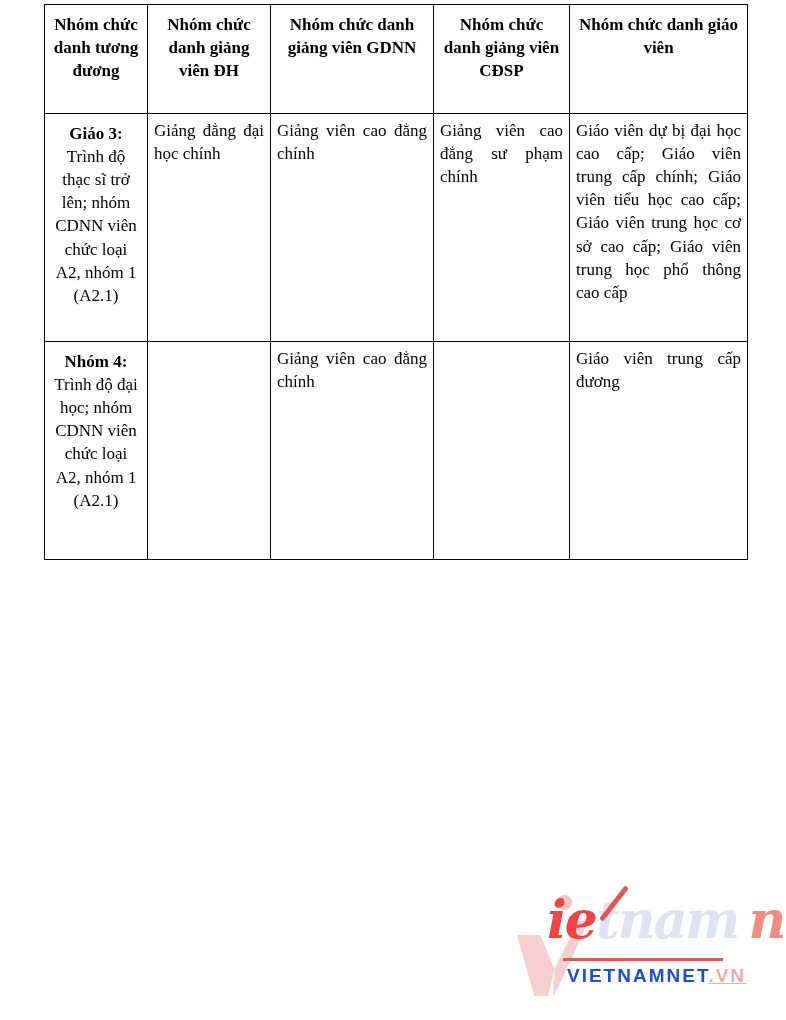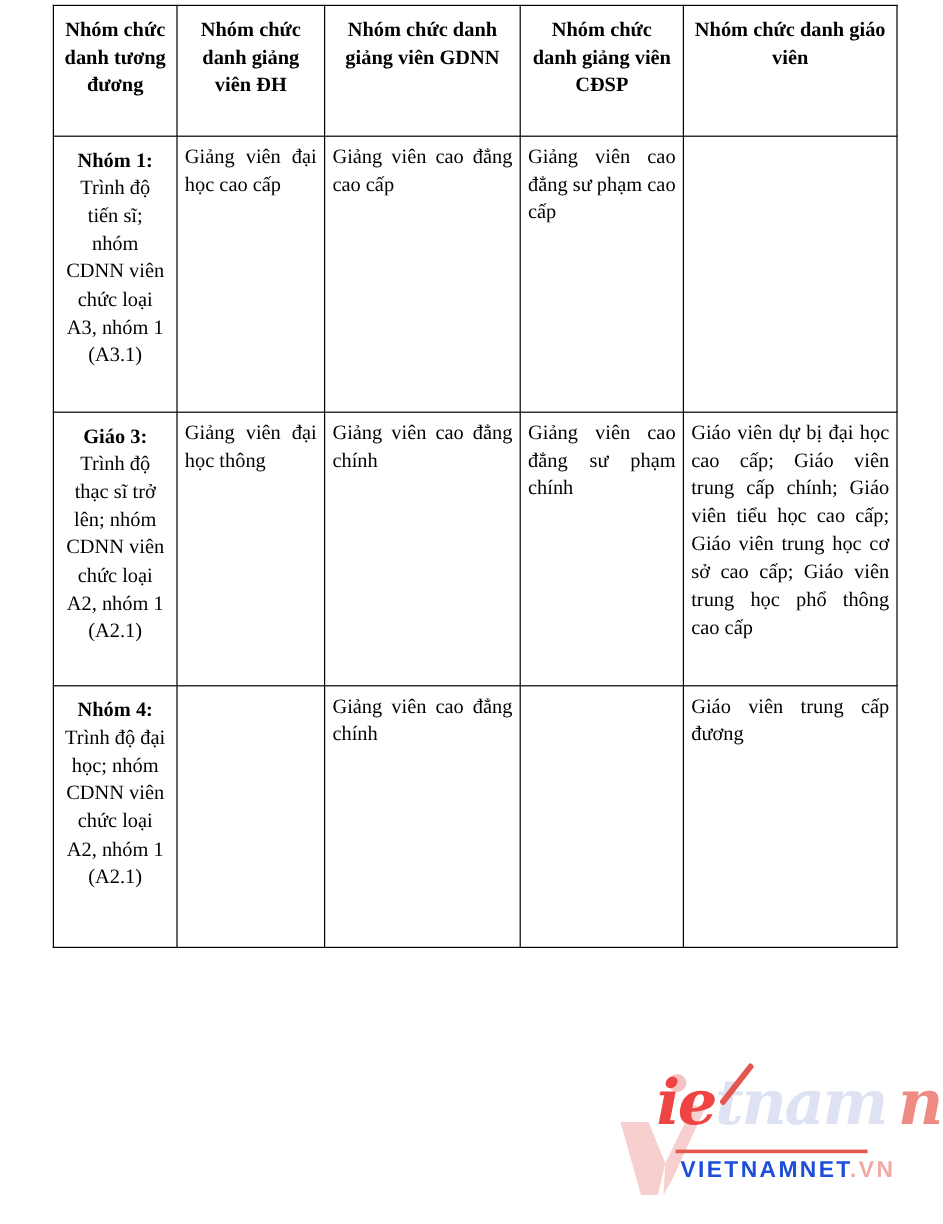--- a/index.html
+++ b/index.html
@@ -114,21 +114,21 @@
     position: absolute;
     left: 62px;
     top: 72px;
     font-family: "Liberation Sans", sans-serif;
     font-weight: bold;
     font-size: 19px;
     letter-spacing: 2px;
     white-space: nowrap;
   }
   .wm-caption .cap-main { color: #1d4ed8; }
-  .wm-caption .cap-suffix { color: #f0aaa6; }
+  .wm-caption .cap-suffix { color: #f0aaa6; text-decoration: underline; }
 </style>
 </head>
 <body>
 
 <div class="page">
 
   <table class="equiv-table">
     <colgroup>
       <col class="c1">
         <col class="c2">
@@ -138,32 +138,25 @@
     </colgroup>
     <tbody>
         <tr class="row-head">
       <th>Nhóm chức danh tương đương</th>
       <th>Nhóm chức danh giảng viên ĐH</th>
       <th>Nhóm chức danh giảng viên GDNN</th>
       <th>Nhóm chức danh giảng viên CĐSP</th>
       <th>Nhóm chức danh giáo viên</th>
     </tr>
 
-    <tr class="row-1">
-      <td class="col-group"><span class="group-label">Nhóm 1:</span> <span>Trình độ tiến sĩ; nhóm CDNN viên chức loại A3, nhóm 1 (A3.1)</span></td>
-      <td>Giảng viên đại học cao cấp</td>
-      <td>Giảng viên cao đẳng cao cấp</td>
-      <td>Giảng viên cao đẳng sư phạm cao cấp</td>
-      <td></td>
-    </tr>
 
 
     <tr class="row-3">
       <td class="col-group"><span class="group-label">Giáo 3:</span> <span>Trình độ thạc sĩ trở lên; nhóm CDNN viên chức loại A2, nhóm 1 (A2.1)</span></td>
-      <td>Giảng viên đại học thông</td>
+      <td>Giảng đẳng đại học chính</td>
       <td>Giảng viên cao đẳng chính</td>
       <td>Giảng viên cao đẳng sư phạm chính</td>
       <td>Giáo viên dự bị đại học cao cấp; Giáo viên trung cấp chính; Giáo viên tiểu học cao cấp; Giáo viên trung học cơ sở cao cấp; Giáo viên trung học phổ thông cao cấp</td>
     </tr>
 
     <tr class="row-4">
       <td class="col-group"><span class="group-label">Nhóm 4:</span> <span>Trình độ đại học; nhóm CDNN viên chức loại A2, nhóm 1 (A2.1)</span></td>
       <td></td>
       <td>Giảng viên cao đẳng chính</td>
       <td></td>

